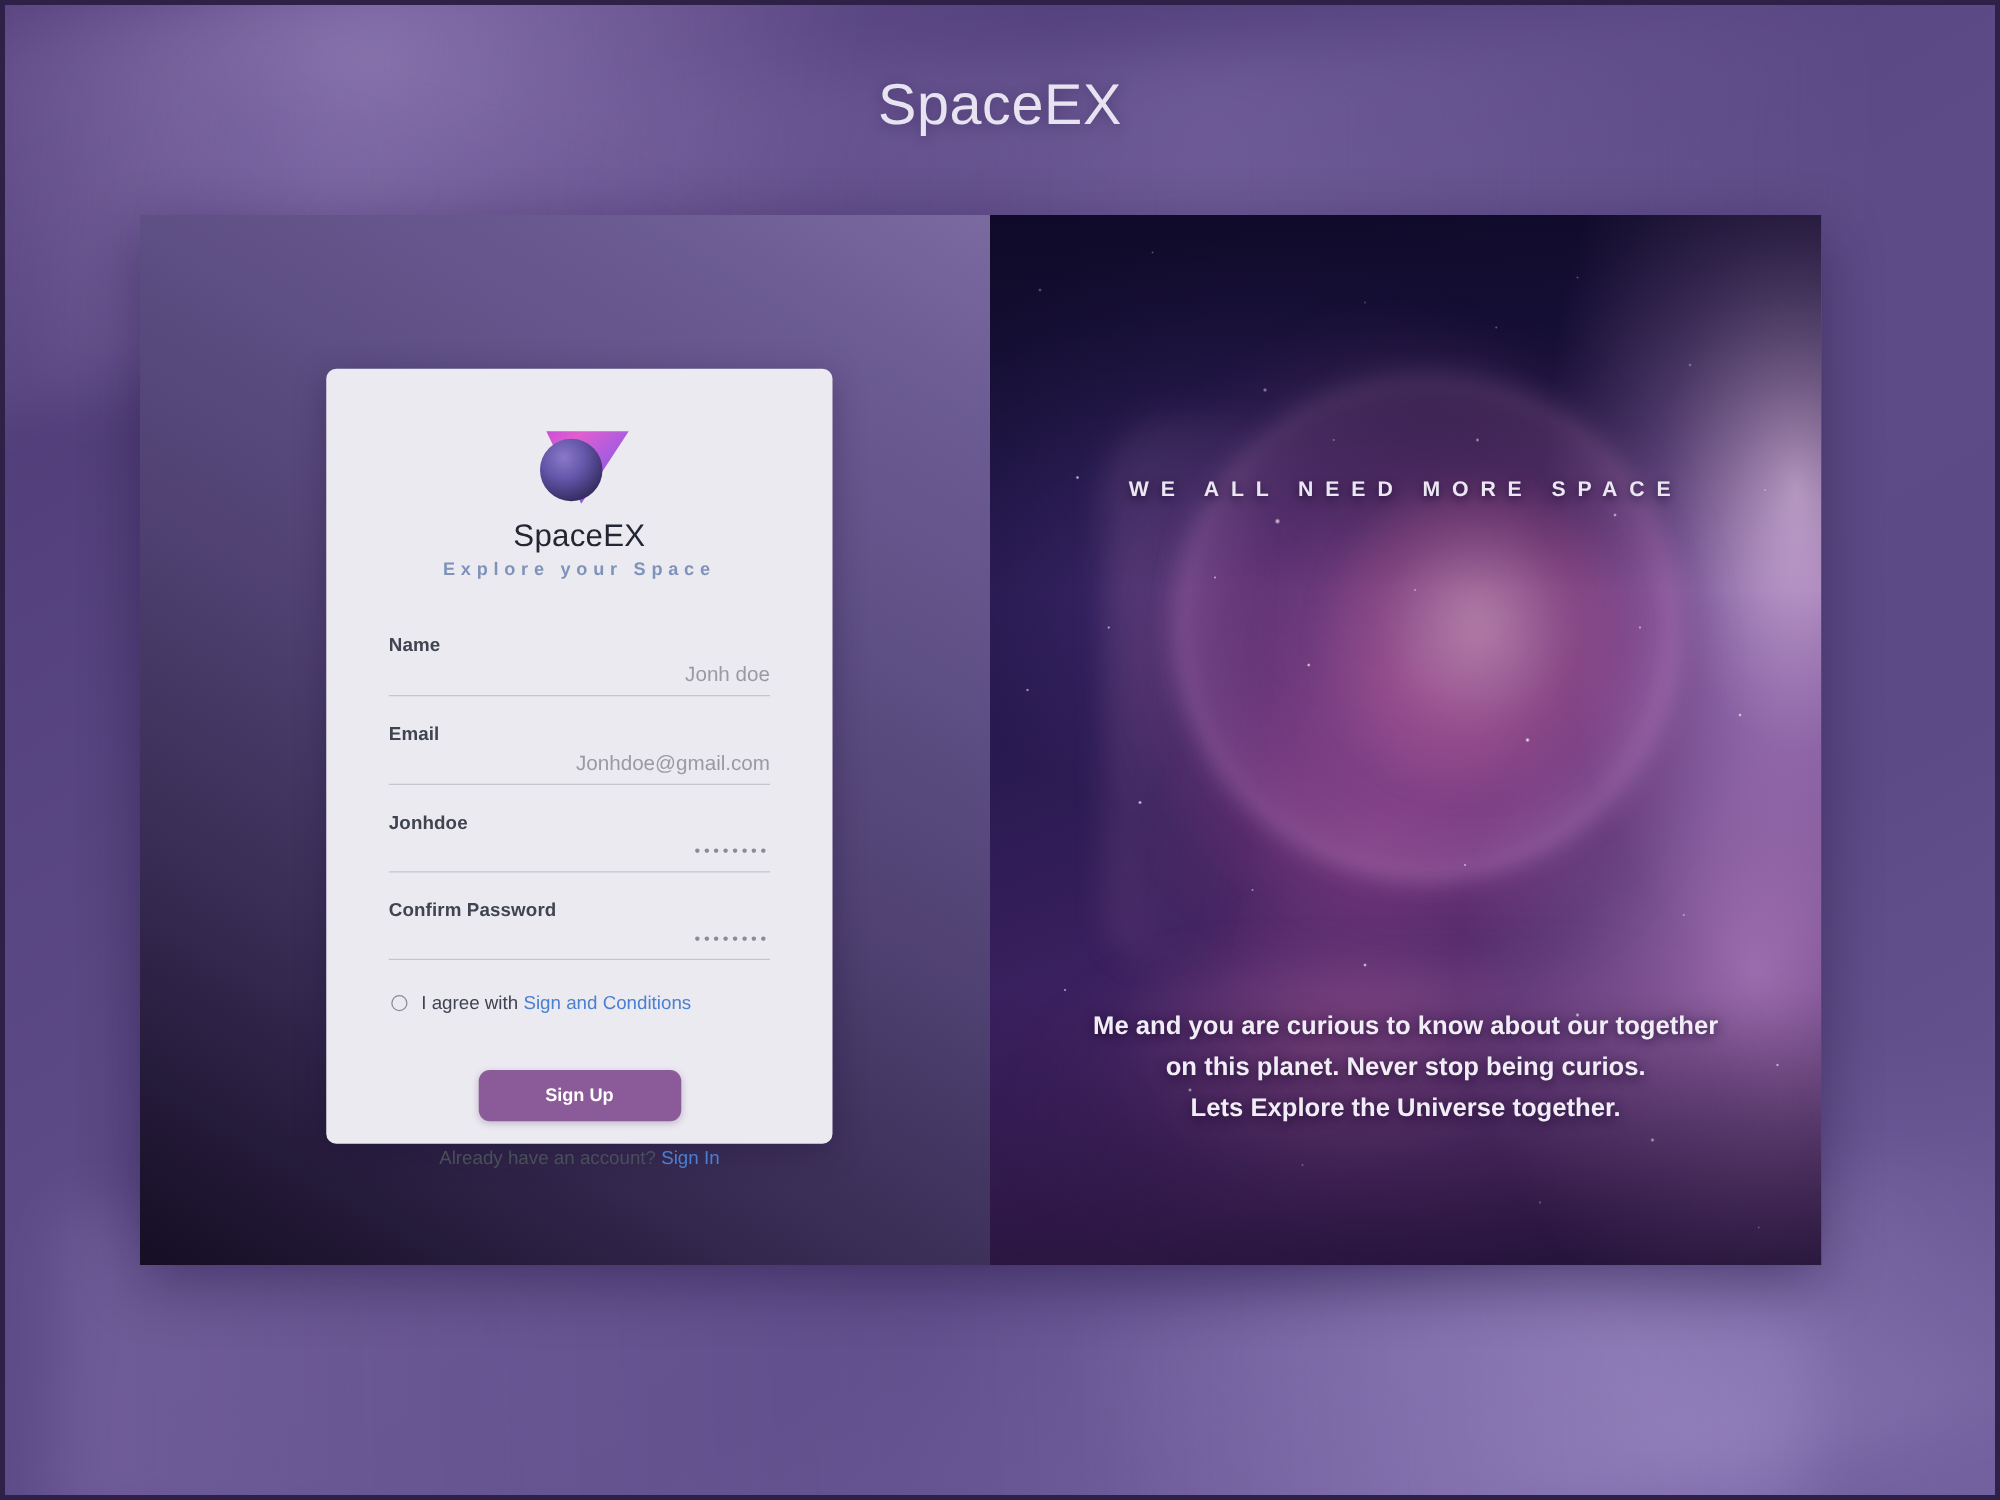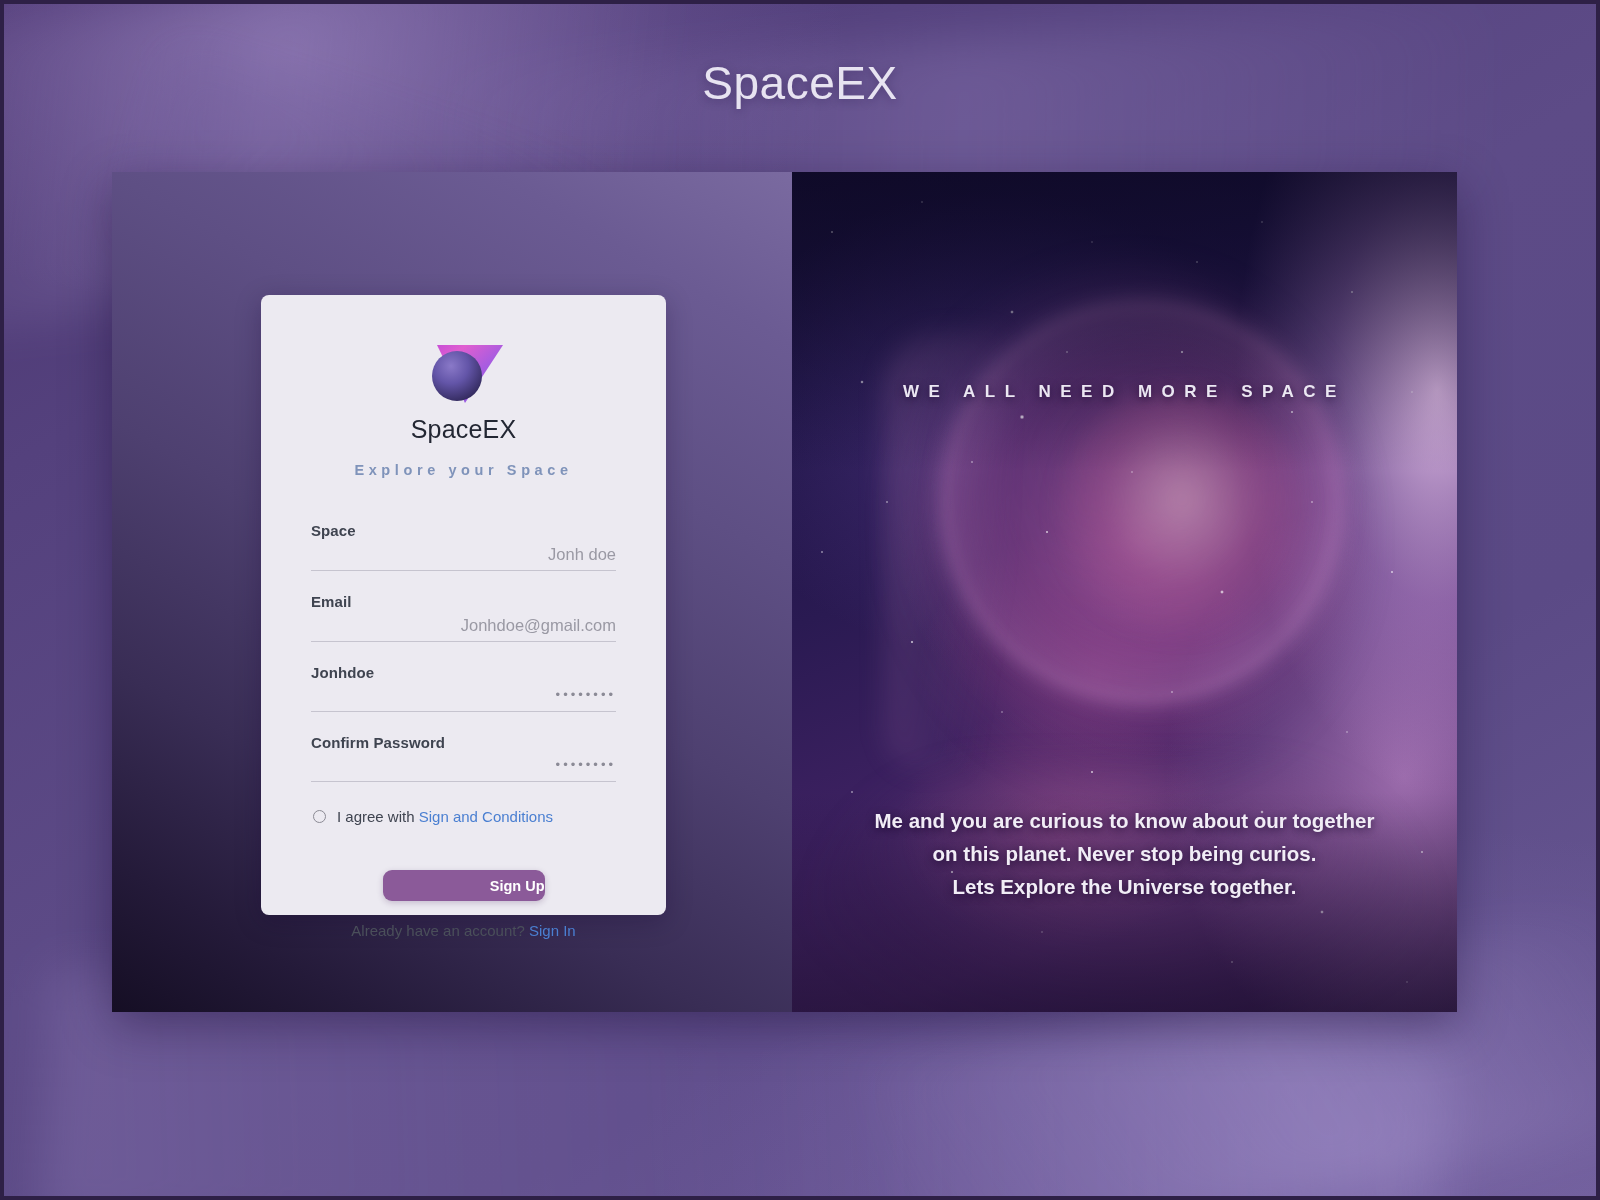--- a/index.html
+++ b/index.html
@@ -134,21 +134,21 @@
     color: #232733;
     margin-top: 2px;
     letter-spacing: .2px;
   }
   #card-tagline {
     text-align: center;
     font-size: 14.5px;
     font-weight: 700;
     color: #7f93ba;
     letter-spacing: 4.6px;
-    margin-top: 18px;
+    margin-top: 4px;
   }
 
   
   #fields { margin-top: 44px; }
 
   .field { margin-bottom: 22px; }
   .field-label {
     display: block;
     font-size: 15px;
     font-weight: 700;
@@ -201,32 +201,31 @@
   #terms-link {
     color: #4a7fd1;
     text-decoration: none;
     cursor: pointer;
   }
 
   
   #signup-button {
     display: block;
     width: 162px;
-    height: 31px;
+    height: 41px;
     margin: 45px auto 0 auto;
     background: #8b5a99;
     color: #ffffff;
     border: none;
     border-radius: 9px;
     font-family: "Liberation Sans", sans-serif;
     font-size: 14.5px;
     font-weight: 700;
     cursor: pointer;
     box-shadow: 0 2px 6px rgba(60,25,80,.22);
-    text-align: right;
   }
 
   #signin-row {
     text-align: center;
     margin-top: 21px;
     font-size: 15px;
     color: #4a4f5a;
   }
   #signin-link {
     color: #4a7fd1;
@@ -419,21 +418,21 @@
             <circle cx="38" cy="39" r="25" fill="url(#sphGrad)"></circle>
           </svg>
         </div>
 
         <div id="card-brand">SpaceEX</div>
         <div id="card-tagline">Explore your Space</div>
 
         <div id="fields">
 
           <div class="field">
-            <label class="field-label">Space</label>
+            <label class="field-label">Name</label>
             <input class="field-input" type="text" placeholder="Jonh doe" style="">
           </div>
 
           <div class="field">
             <label class="field-label">Email</label>
             <input class="field-input" type="text" placeholder="Jonhdoe@gmail.com" style="">
           </div>
 
           <div class="field">
             <label class="field-label">Jonhdoe</label>

